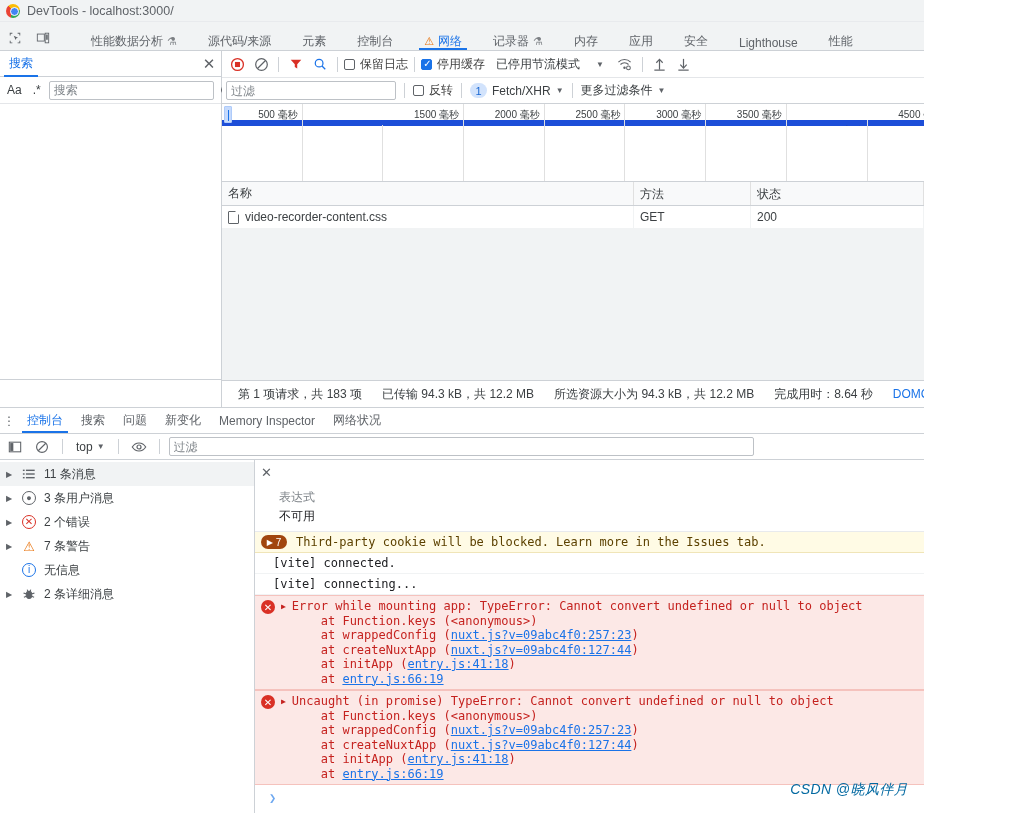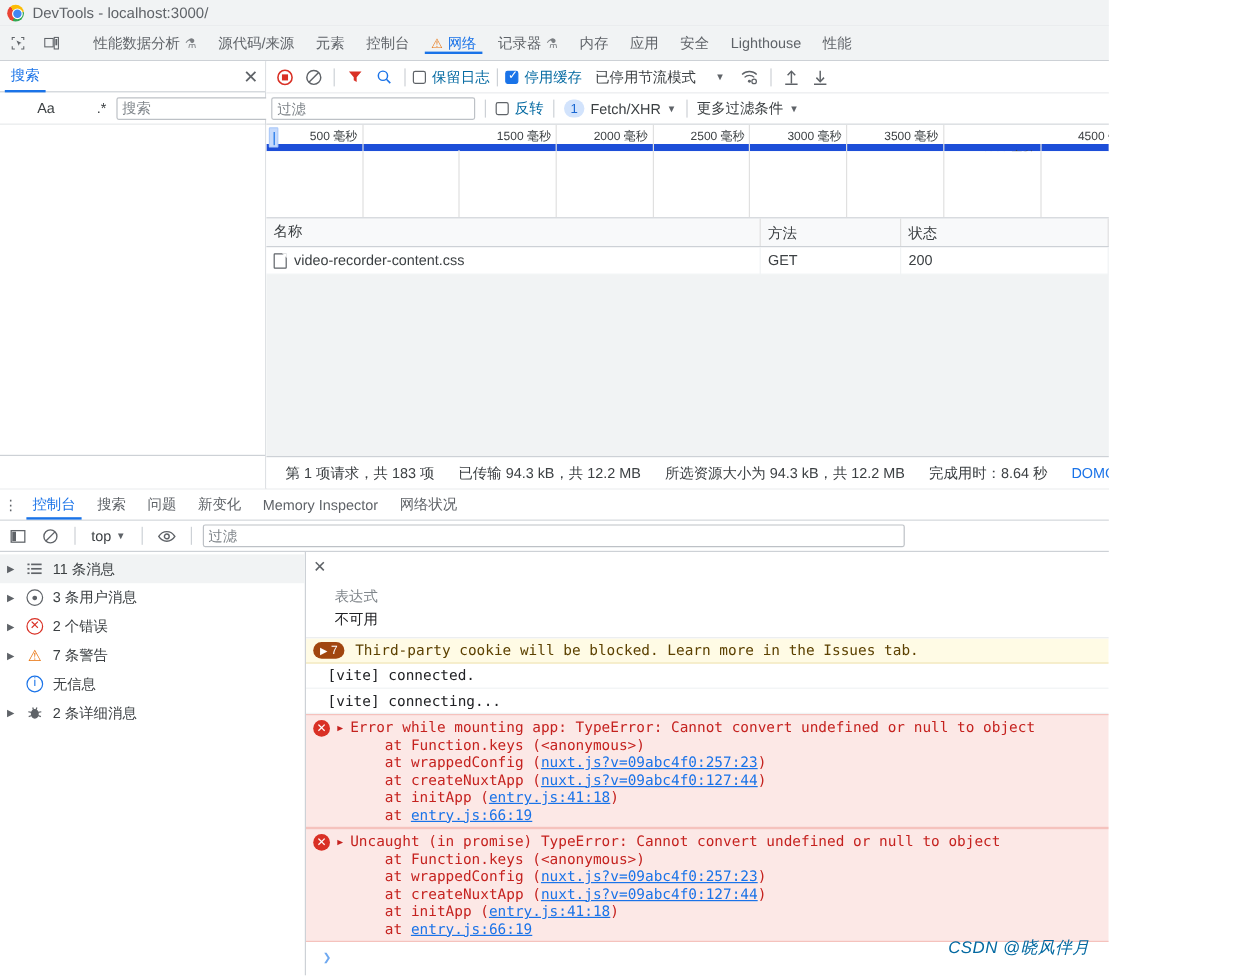--- a/index.html
+++ b/index.html
@@ -22,22 +22,22 @@
   }
   .chrome-logo { width: 14px; height: 14px; border-radius: 50%; position: relative; overflow: hidden;
     background: conic-gradient(from 200deg, #ea4335 0deg 120deg, #fbbc05 120deg 240deg, #34a853 240deg 360deg); }
   .chrome-logo::after { content:""; position:absolute; left:3.5px; top:3.5px; width:7px; height:7px; border-radius:50%;
     background:#4285f4; border:1.2px solid #fff; }
   .titlebar-text { font-size: 12.5px; color: #5f6368; }
 
   
   .maintabs {
     flex: 0 0 29px; height: 29px; background: #f1f3f4;
-    display: flex; align-items: center;
-    border-bottom: 1px solid #cdd1d6; font-size: 12px;
+    display: flex; align-items: flex-end;
+    border-bottom: 1px solid #cdd1d6; font-size: 12px; gap: 13px;
   }
   .tb-icon-group { display: flex; align-items: center; padding: 0 3px; gap: 4px; }
   .tb-icon { width: 24px; height: 24px; display: flex; align-items: center; justify-content: center;
     color: #5f6368; cursor: pointer; border-radius: 2px; }
   .tb-sep { width: 1px; background: #cdd1d6; margin: 5px 3px; }
   .mt { display: flex; align-items: center; padding: 0 9px; color: #5f6368; cursor: pointer;
     white-space: nowrap; gap: 4px; position: relative; }
   .mt.active { color: #1a73e8; }
   .mt.active::after { content:""; position:absolute; left:4px; right:4px; bottom:0; height:2px; background:#1a73e8; }
   .warn-tri { color:#e8710a; font-size: 11px; }
@@ -49,38 +49,38 @@
   
   .searchpane { width: 222px; flex: 0 0 222px; display: flex; flex-direction: column;
     border-right: 1px solid #cdd1d6; background: #fff; }
   .sp-tabrow { height: 26px; display: flex; align-items: center; justify-content: space-between;
     border-bottom: 1px solid #cdd1d6; background: #fff; }
   .sp-tab { color: #1a73e8; padding: 0 9px; height: 26px; line-height: 25px; position: relative; font-size: 12px; cursor:pointer; }
   .sp-tab::after { content:""; position:absolute; left:4px; right:4px; bottom:0; height:2px; background:#1a73e8; }
   .sp-close { width: 24px; text-align: center; color: #5f6368; font-size: 15px; cursor: pointer; }
   .sp-toolbar { height: 27px; display: flex; align-items: center; gap: 5px; padding: 0 4px;
     border-bottom: 1px solid #e4e6e9; }
-  .sp-btn { color:#3c4043; font-size: 12px; padding: 2px 3px; cursor: pointer; border-radius:2px;margin-left:24px; }
+  .sp-btn { color:#3c4043; font-size: 12px; padding: 2px 3px; cursor: pointer; border-radius:2px; }
   .sp-input { flex: 1; height: 19px; border: 1px solid #bdc1c6; border-radius: 2px; background: #fff;
     font-size: 12px; padding: 0 4px; color: #202124; }
   .sp-input::placeholder { color: #80868b; }
   .sp-icon { width: 19px; height: 19px; display:flex; align-items:center; justify-content:center;
     color:#5f6368; cursor:pointer; border-radius:2px; }
   .sp-results { flex: 1; background: #fff; }
   .sp-footer { height: 28px; border-top: 1px solid #cdd1d6; background: #fff; }
 
   
   .netpane { flex: 1; display: flex; flex-direction: column; min-width: 0; background: #fff; }
   .net-toolbar { height: 27px; display: flex; align-items: center; gap: 2px; padding: 0 4px;
     border-bottom: 1px solid #e4e6e9; background: #fff; white-space: nowrap; }
   .net-toolbar2 { height: 26px; display: flex; align-items: center; gap: 4px; padding: 0 4px;
     border-bottom: 1px solid #cdd1d6; background: #fff; white-space: nowrap; }
   .ni { width: 22px; height: 22px; display:flex; align-items:center; justify-content:center; cursor:pointer; border-radius:2px; color:#5f6368;}
   .vsep { width:1px; height:15px; background:#cdd1d6; margin: 0 4px; }
-  .cbx { display:flex; align-items:center; gap:5px; cursor:pointer; color:#0369a1; font-size:12px;text-align:right; }
+  .cbx { display:flex; align-items:center; gap:5px; cursor:pointer; color:#404040; font-size:12px;text-align:right; }
   .box { width:11px; height:11px; border:1px solid #5f6368; border-radius:2px; background:#fff; flex:0 0 11px;}
   .box.on { background:#1a73e8; border-color:#1a73e8; position:relative; }
   .box.on::after { content:"✓"; position:absolute; left:0px; top:-3px; color:#fff; font-size:10px; line-height:13px; width:11px; text-align:center;}
   .throttle { color:#3c4043; font-size:12px; cursor:pointer; }
   .caret { font-size:8px; color:#5f6368; }
   .filter-input { width: 170px; height: 19px; border:1px solid #bdc1c6; border-radius:2px; background:#fff;
     font-size:12px; padding: 0 4px; color:#202124; }
   .filter-input::placeholder { color:#80868b; }
   .pill { display:inline-flex; align-items:center; gap:5px; cursor:pointer; color:#3c4043; font-size:12px; }
   .badge { background:#d2e3fc; color:#1967d2; border-radius:8px; min-width:17px; height:15px;

